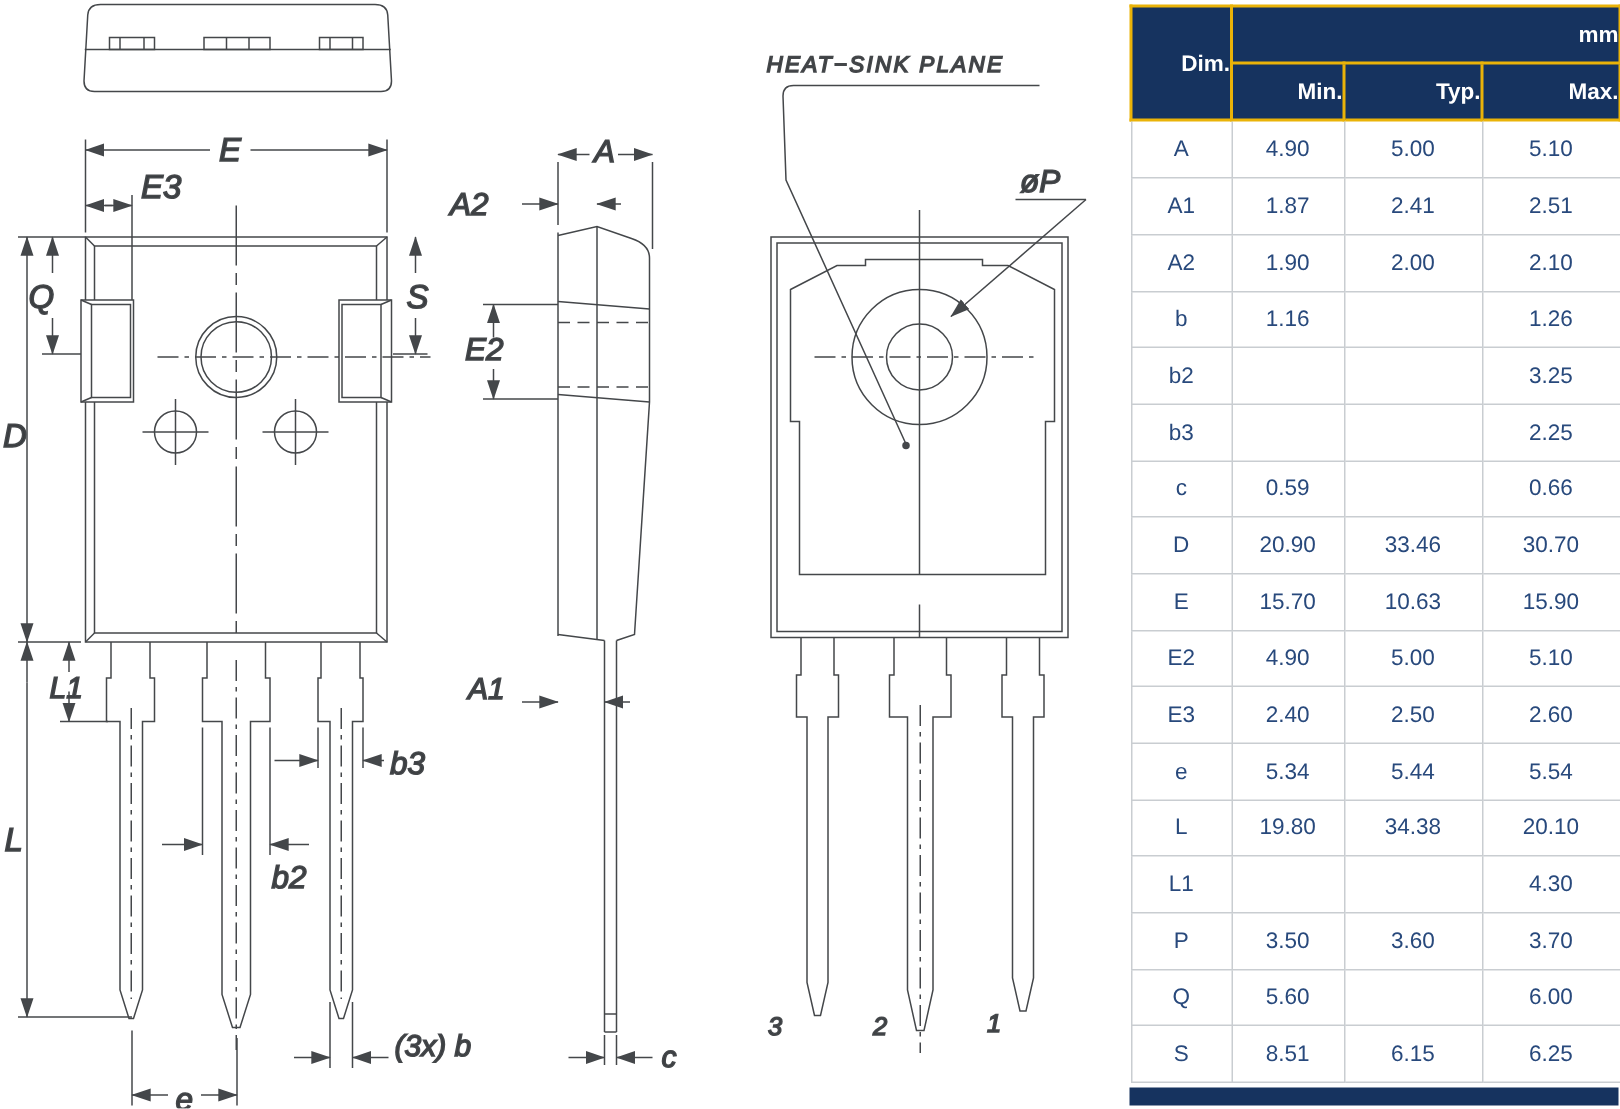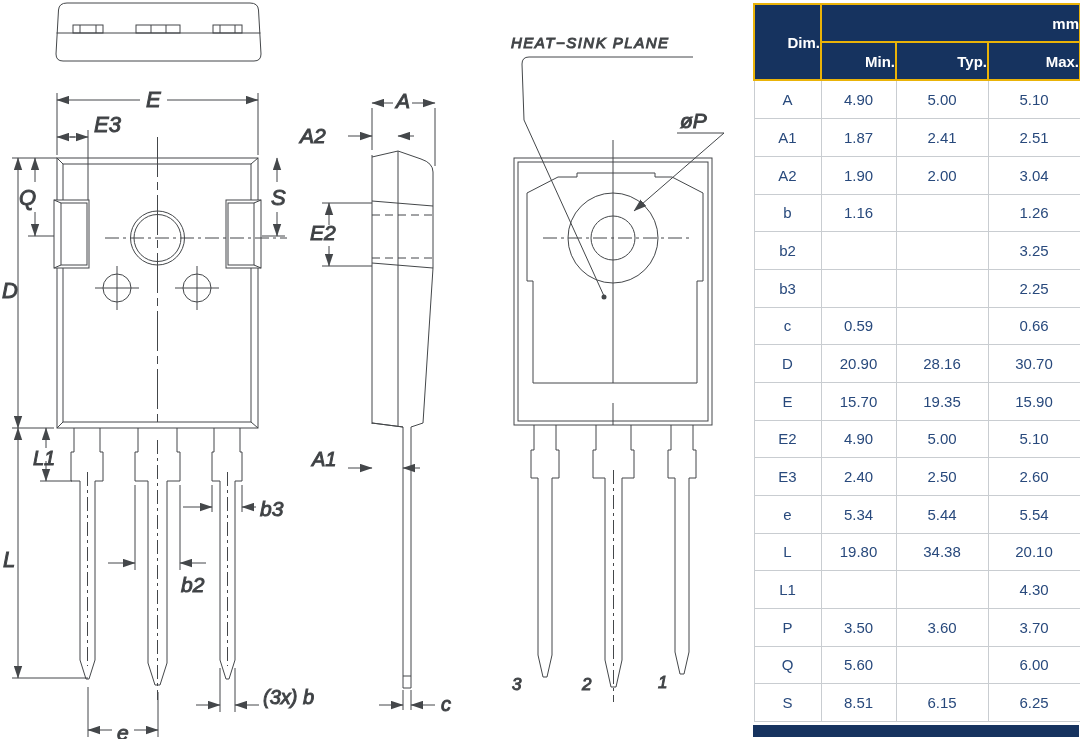--- a/index.html
+++ b/index.html
@@ -296,21 +296,21 @@
         <tr>
           <td>A1</td>
           <td>1.87</td>
           <td>2.41</td>
           <td>2.51</td>
         </tr>
         <tr>
           <td>A2</td>
           <td>1.90</td>
           <td>2.00</td>
-          <td>3.04</td>
+          <td>2.10</td>
         </tr>
         <tr>
           <td>b</td>
           <td>1.16</td>
           <td></td>
           <td>1.26</td>
         </tr>
         <tr>
           <td>b2</td>
           <td></td>
@@ -325,27 +325,27 @@
         </tr>
         <tr>
           <td>c</td>
           <td>0.59</td>
           <td></td>
           <td>0.66</td>
         </tr>
         <tr>
           <td>D</td>
           <td>20.90</td>
-          <td>28.16</td>
+          <td>33.46</td>
           <td>30.70</td>
         </tr>
         <tr>
           <td>E</td>
           <td>15.70</td>
-          <td>19.35</td>
+          <td>10.63</td>
           <td>15.90</td>
         </tr>
         <tr>
           <td>E2</td>
           <td>4.90</td>
           <td>5.00</td>
           <td>5.10</td>
         </tr>
         <tr>
           <td>E3</td>

